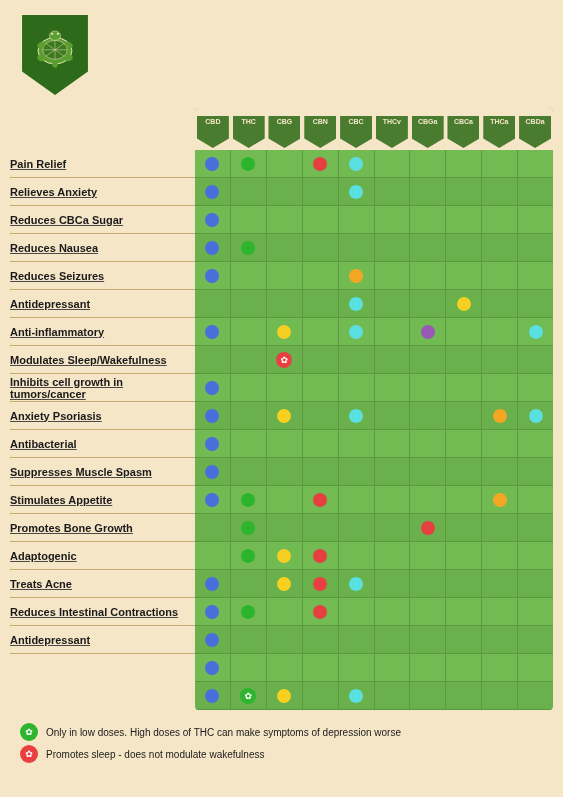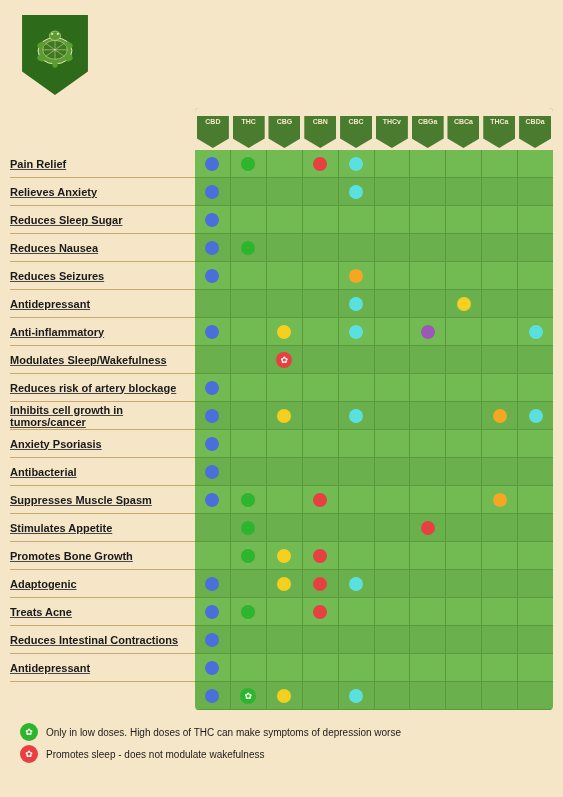--- a/index.html
+++ b/index.html
@@ -217,39 +217,36 @@
       <div class="label-col">
         <div class="label-header-spacer"></div>
 
       <div class="label-cell">
             <span>Pain Relief</span>
           </div>
           <div class="label-cell">
             <span>Relieves Anxiety</span>
           </div>
           <div class="label-cell">
-            <span>Reduces Sleep Sugar</span>
+            <span>Reduces CBCa Sugar</span>
           </div>
           <div class="label-cell">
             <span>Reduces Nausea</span>
           </div>
           <div class="label-cell">
             <span>Reduces Seizures</span>
           </div>
           <div class="label-cell">
             <span>Antidepressant</span>
           </div>
           <div class="label-cell">
             <span>Anti-inflammatory</span>
           </div>
           <div class="label-cell">
             <span>Modulates Sleep/Wakefulness</span>
-          </div>
-          <div class="label-cell">
-            <span>Reduces risk of artery blockage</span>
           </div>
           <div class="label-cell">
             <span>Inhibits cell growth in tumors/cancer</span>
           </div>
           <div class="label-cell">
             <span>Anxiety Psoriasis</span>
           </div>
           <div class="label-cell">
             <span>Antibacterial</span>
           </div>

